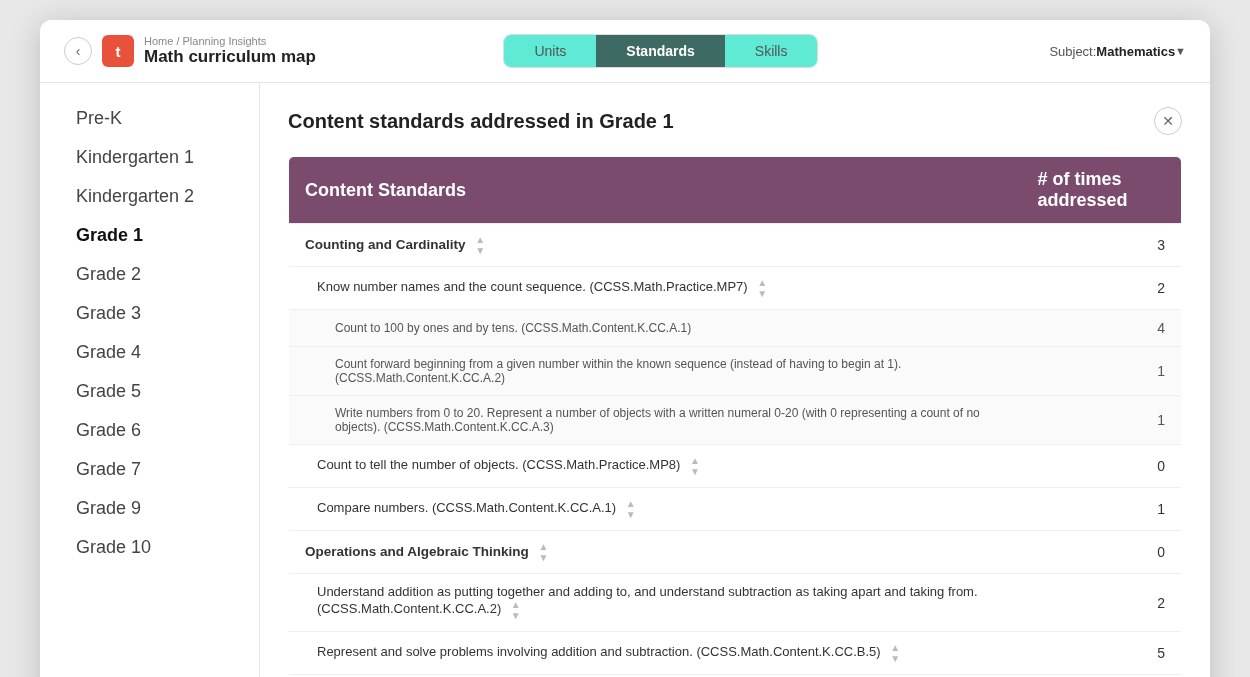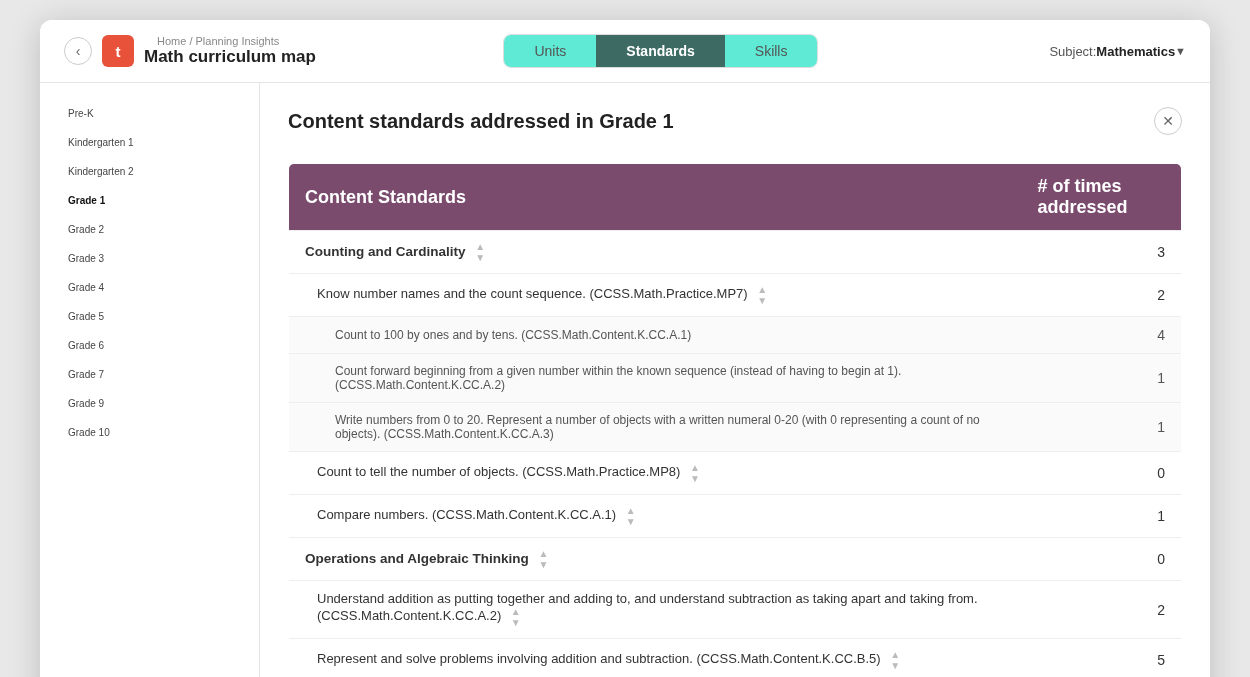--- a/index.html
+++ b/index.html
@@ -62,21 +62,20 @@
       font-weight: bold;
       font-size: 15px;
     }
     .header-title-block {
       display: flex;
       flex-direction: column;
     }
     .breadcrumb {
       font-size: 11px;
       color: #888;
-      margin-left: 13px;
     }
     .page-title {
       font-size: 17px;
       font-weight: 700;
       color: #222;
     }
     .header-center {
       flex: 1;
       display: flex;
       justify-content: center;
@@ -133,42 +132,42 @@
     
     .sidebar {
       width: 220px;
       min-width: 220px;
       border-right: 1px solid #e5e5e5;
       padding: 16px 0;
       background: #fff;
       overflow-y: auto;
     }
     .sidebar-item {
-      padding: 9px 28px;
-      font-size: 10px;
+      padding: 9px 36px;
+      font-size: 18px;
       color: #444;
       cursor: pointer;
       transition: background 0.1s;
     }
     .sidebar-item.active {
       font-weight: 700;
       color: #111;
     }
     
     .main {
       flex: 1;
       overflow-y: auto;
       padding: 24px 28px;
       background: #fff;
     }
     .content-header {
       display: flex;
       align-items: center;
       justify-content: space-between;
-      margin-bottom: 28px;
+      margin-bottom: 21px;
     }
     .content-title {
       font-size: 20px;
       font-weight: 700;
       color: #222;
     }
     .close-btn {
       width: 28px;
       height: 28px;
       border-radius: 50%;

